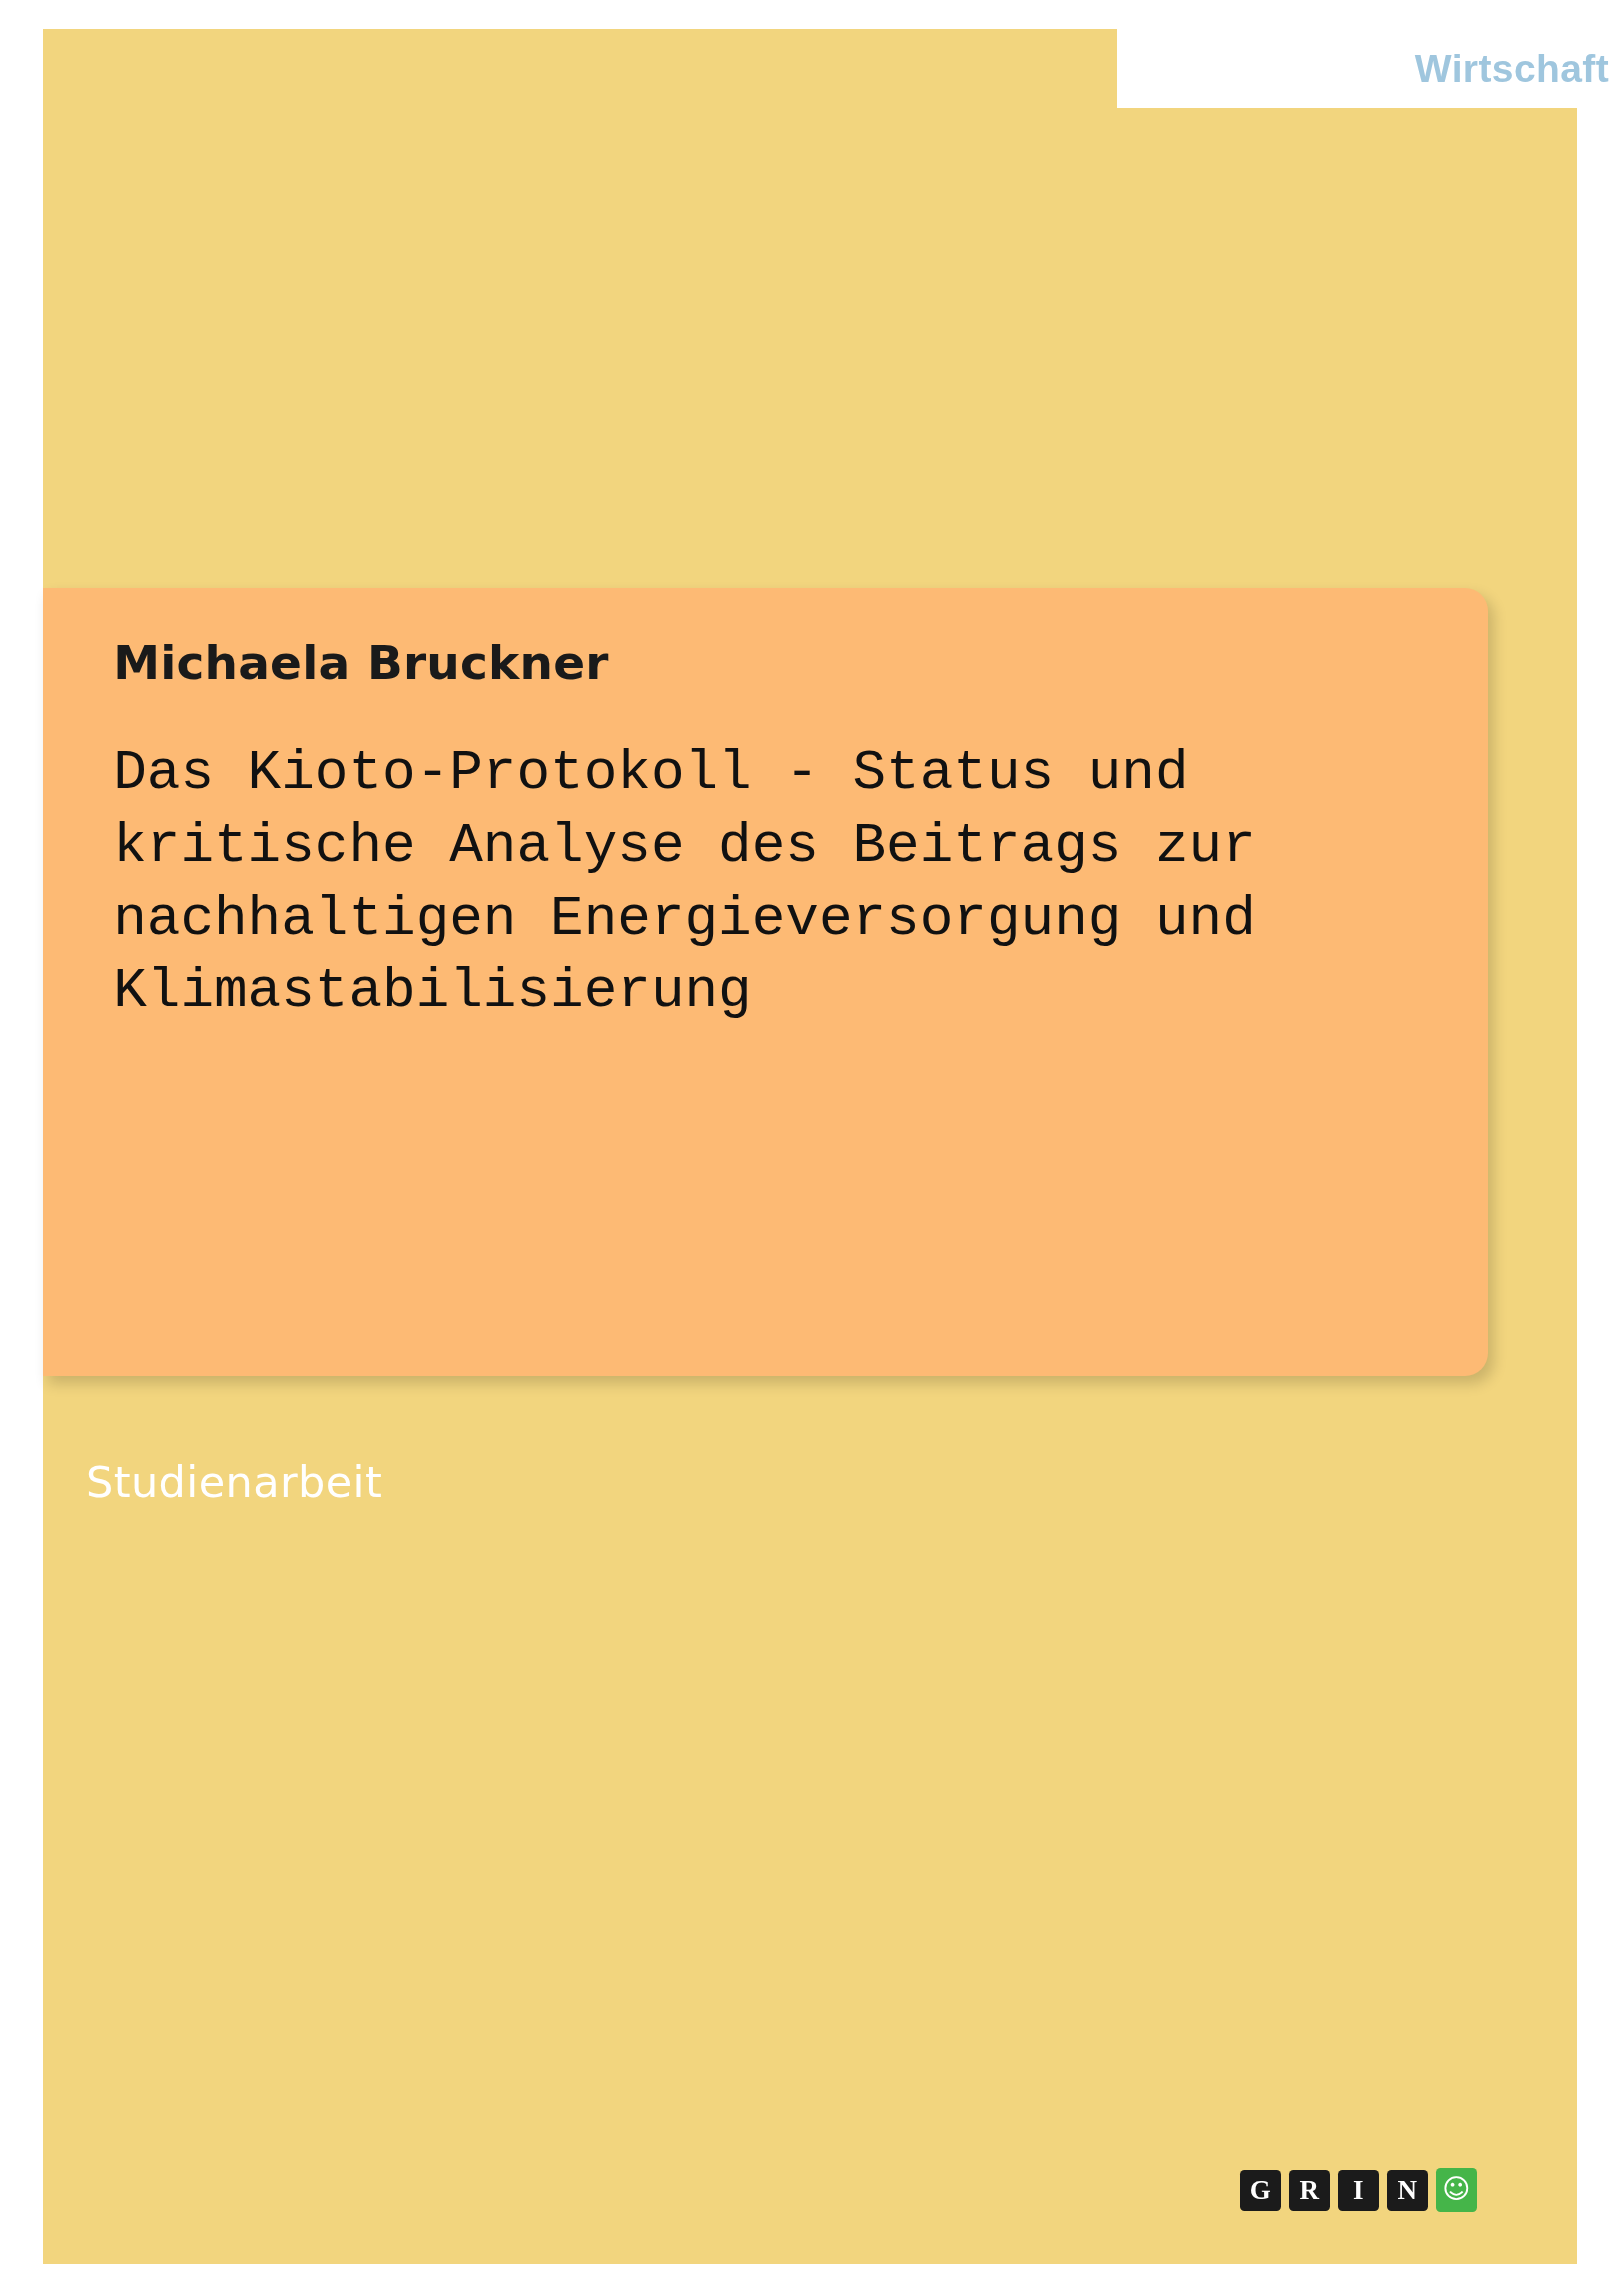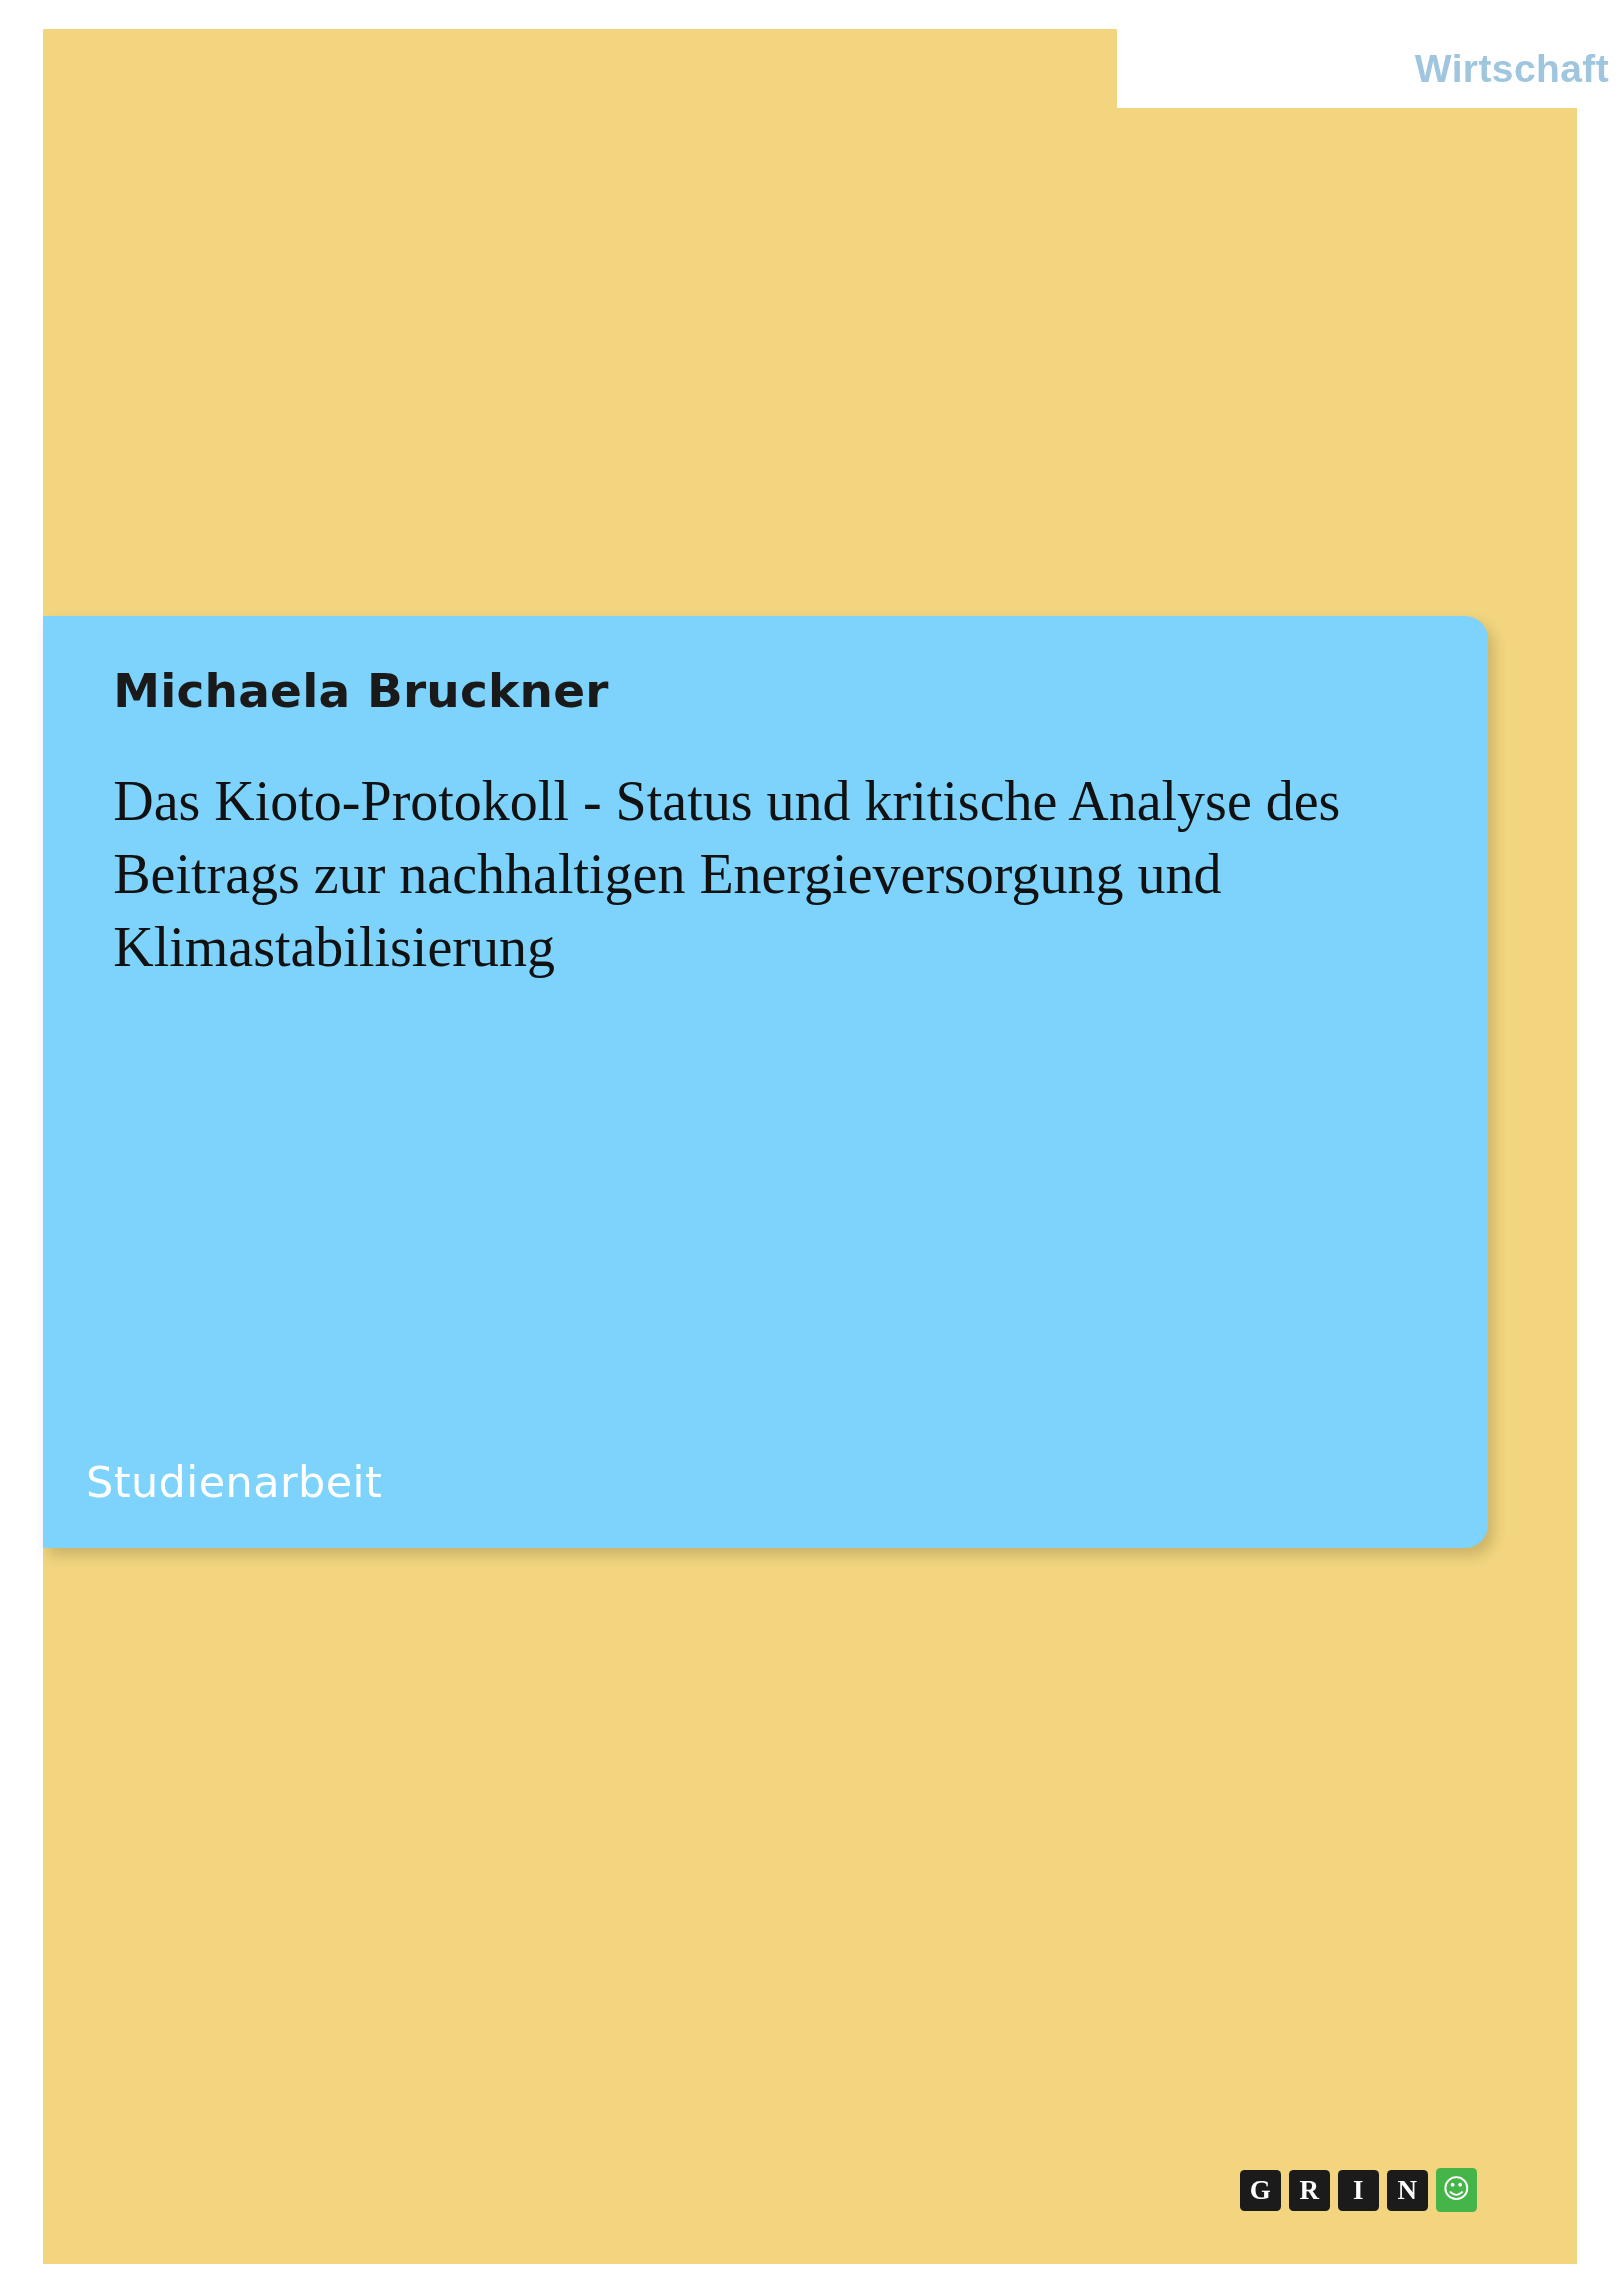--- a/index.html
+++ b/index.html
@@ -57,41 +57,41 @@
     color: #9fc6de;
     font-size: 39px;
     font-weight: bold;
     letter-spacing: 0.4px;
   }
 
   
   .title-card {
     position: absolute;
     left: 0px;
-    top: 587px;
+    top: 559px;
     width: 1445px;
-    height: 932px;
-    background: #7dd3fc;
+    height: 788px;
+    background: #fdba74;
     border-radius: 0 23px 23px 0;
     box-shadow: 5.4px 7.2px 14.3px rgba(0,0,0,0.16);
     box-sizing: border-box;
     padding: 47px 63px 0 63px;
   }
 
   .author {
     font-family: "DejaVu Sans", sans-serif;
     font-size: 47px;
     font-weight: bold;
     color: #1a1a1a;
     letter-spacing: 0.2px;
     margin: 0 0 47px 7.2px;
   }
 
   .title {
-    font-family: Liberation Serif, serif;
+    font-family: Liberation Mono, monospace;
     font-size: 56px;
     line-height: 1.30;
     color: #111111;
     margin: 0 0 0 7.2px;
     max-width: 1334px;
   }
 
   .doctype {
     position: absolute;
     left: 43px;

